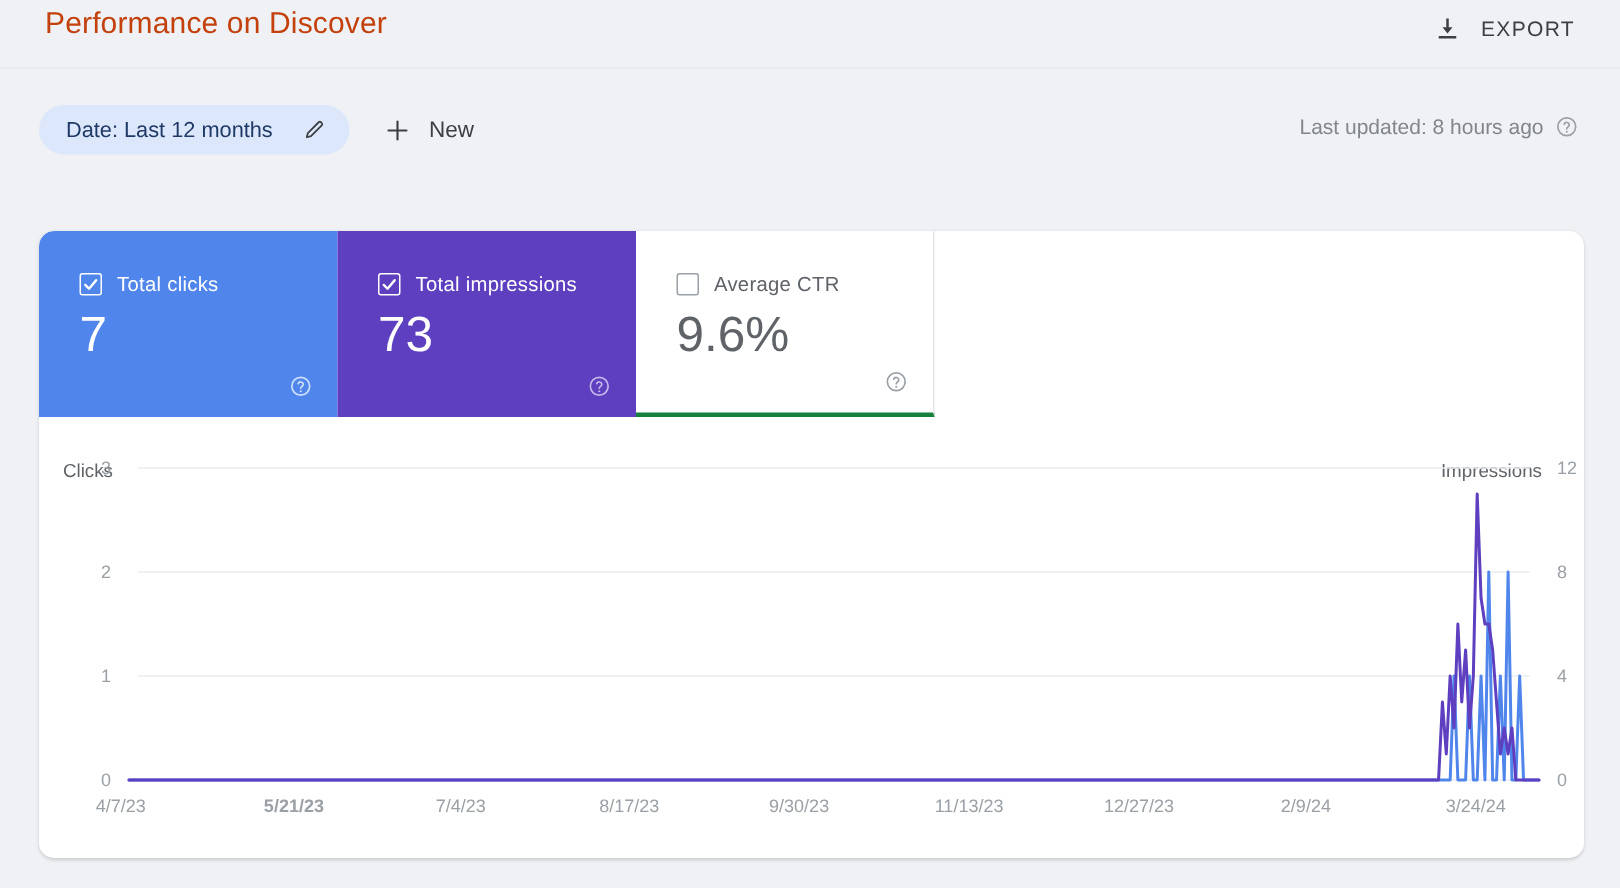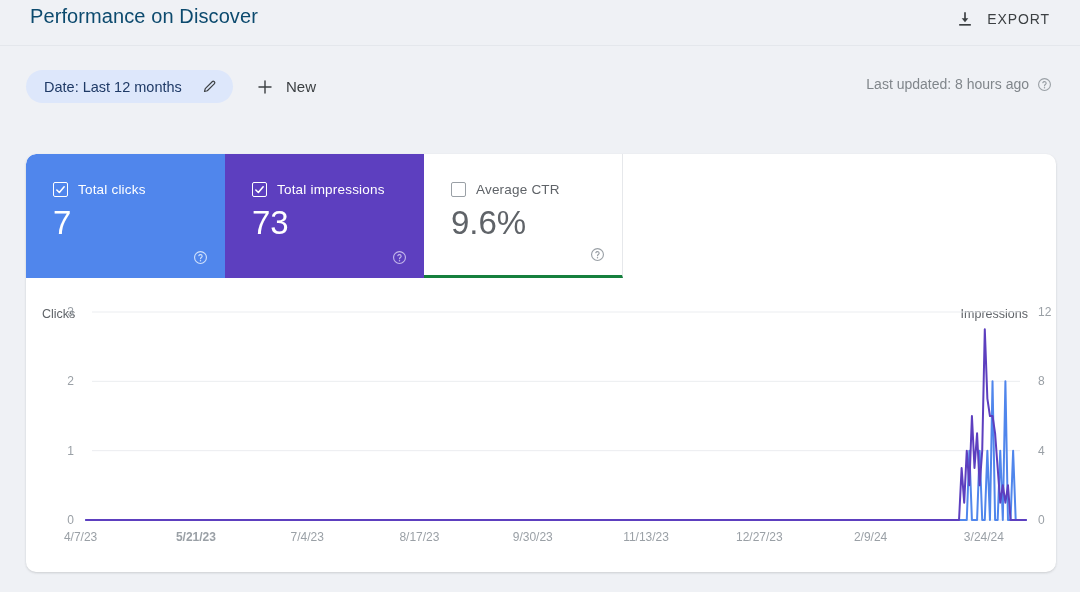--- a/index.html
+++ b/index.html
@@ -12,21 +12,21 @@
 
   
   .topbar {
     position: absolute; left: 0; top: 0; width: 1080px; height: 46px;
     background: #eff1f5;
     border-bottom: 1px solid #e4e7ec;
     display: flex; align-items: center;
   }
   .page-title {
     position: absolute; left: 30px; top: 5px;
-    font-size: 20px; color: #0c4a6e; letter-spacing: .1px;
+    font-size: 20px; color: #c2410c; letter-spacing: .1px;
   }
   .export-btn {
     position: absolute; right: 24px; top: 5px;
     display: flex; align-items: center; gap: 12px;
     cursor: pointer; padding: 4px 6px;
   }
   .export-label {
     font-size: 14px; letter-spacing: .9px; color: #3c4043; font-weight: 500;
   }
   .dl-icon { width: 20px; height: 20px; display: block; }

